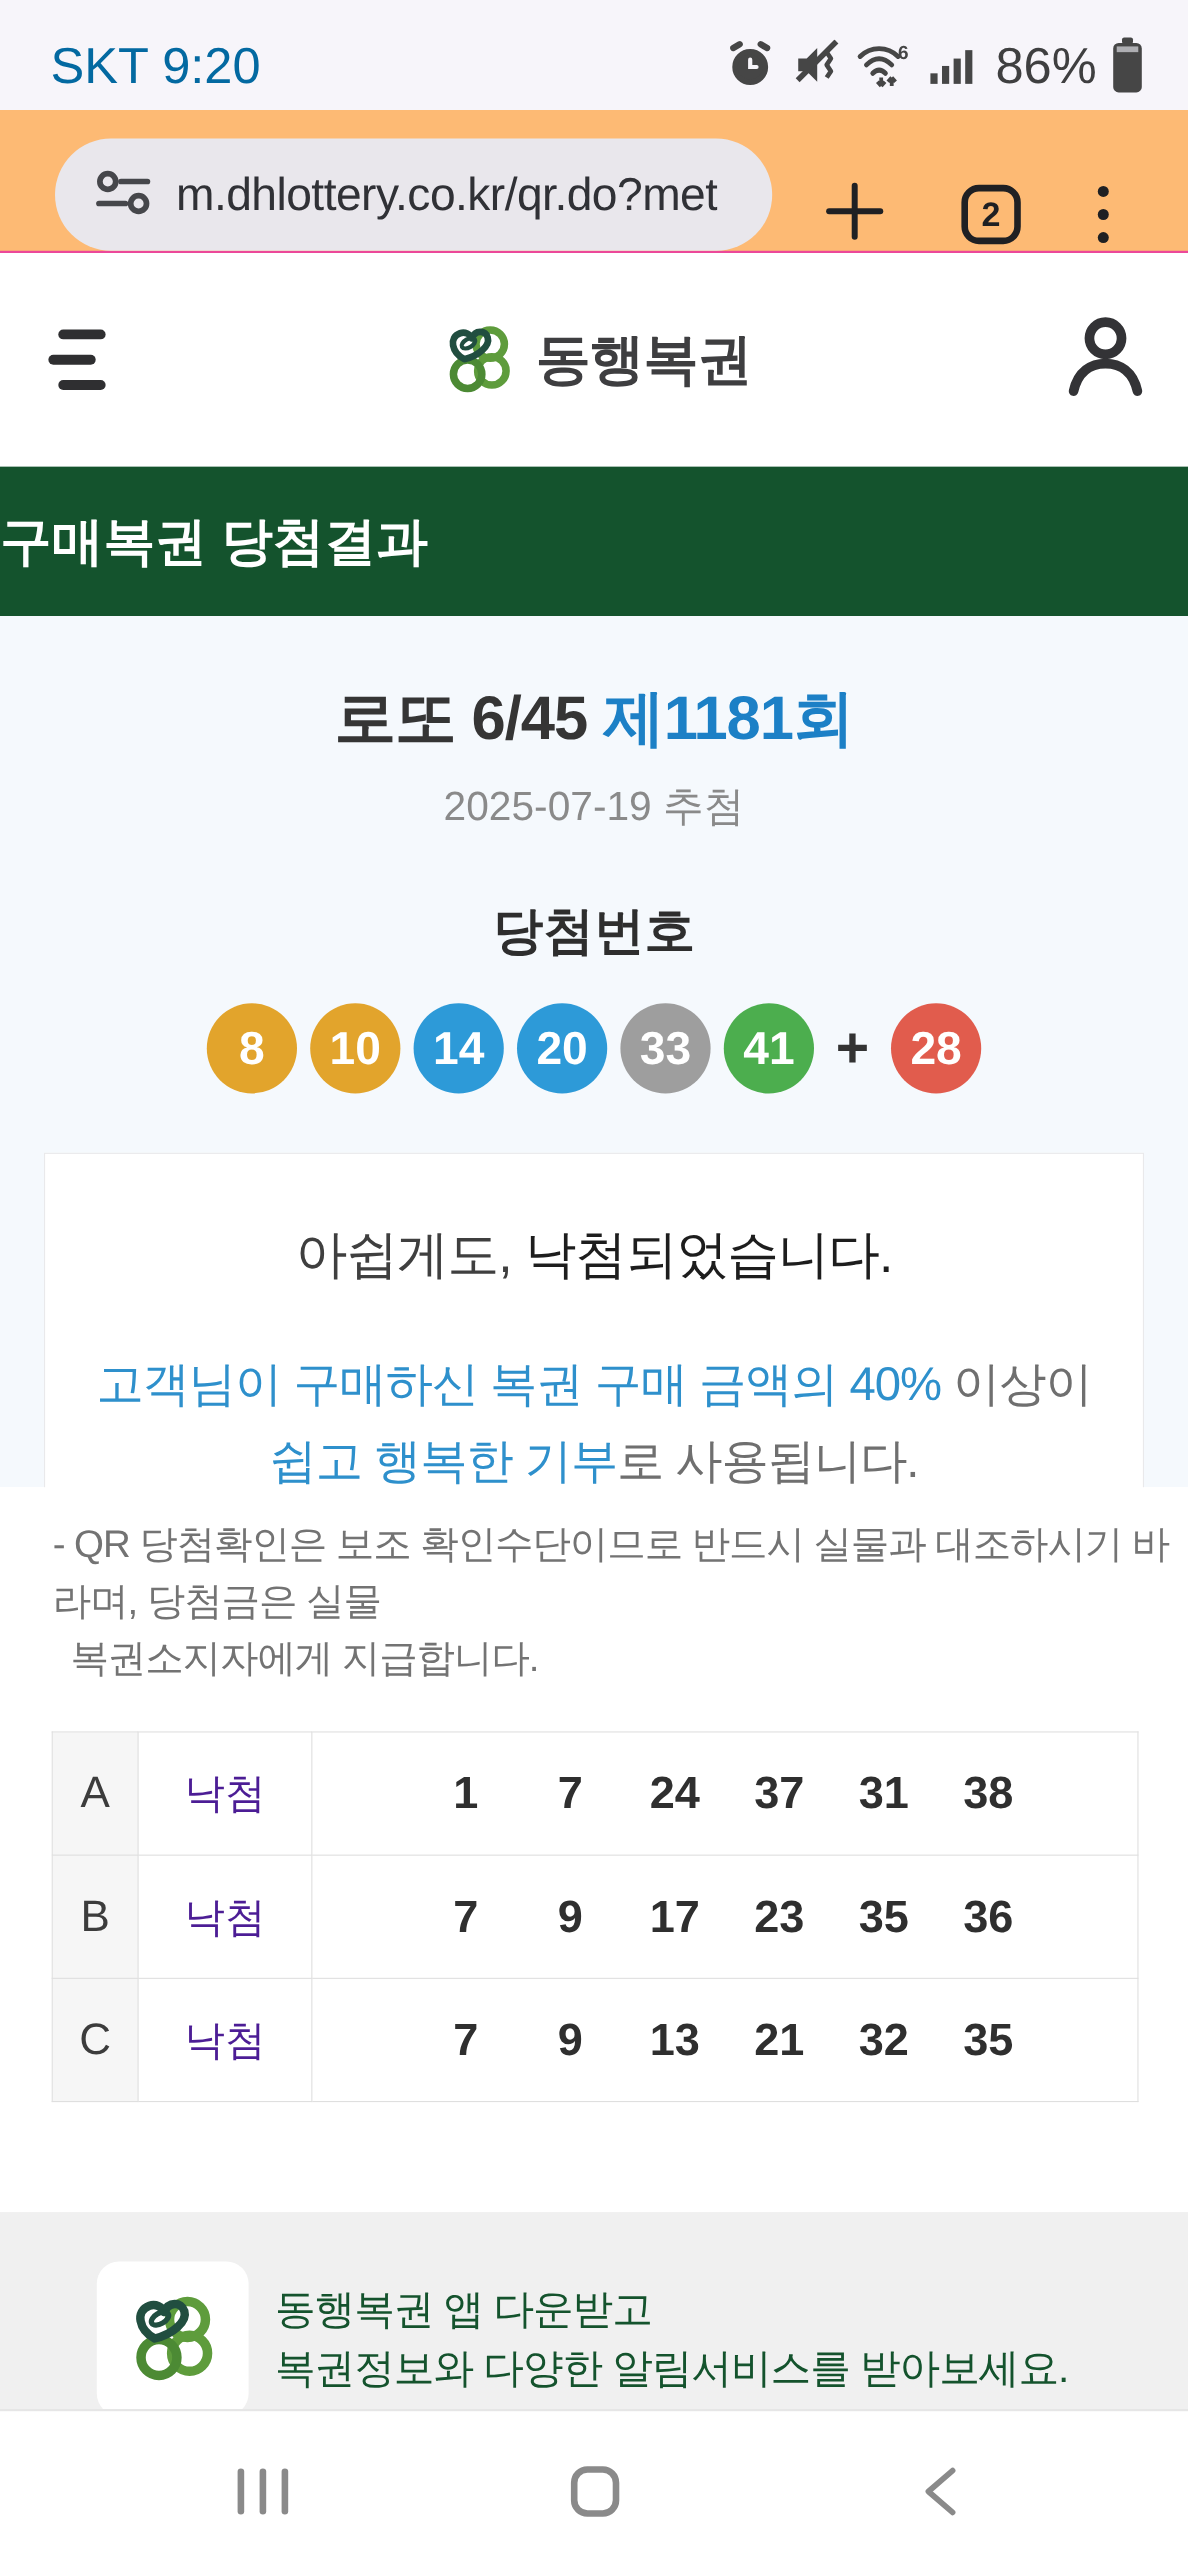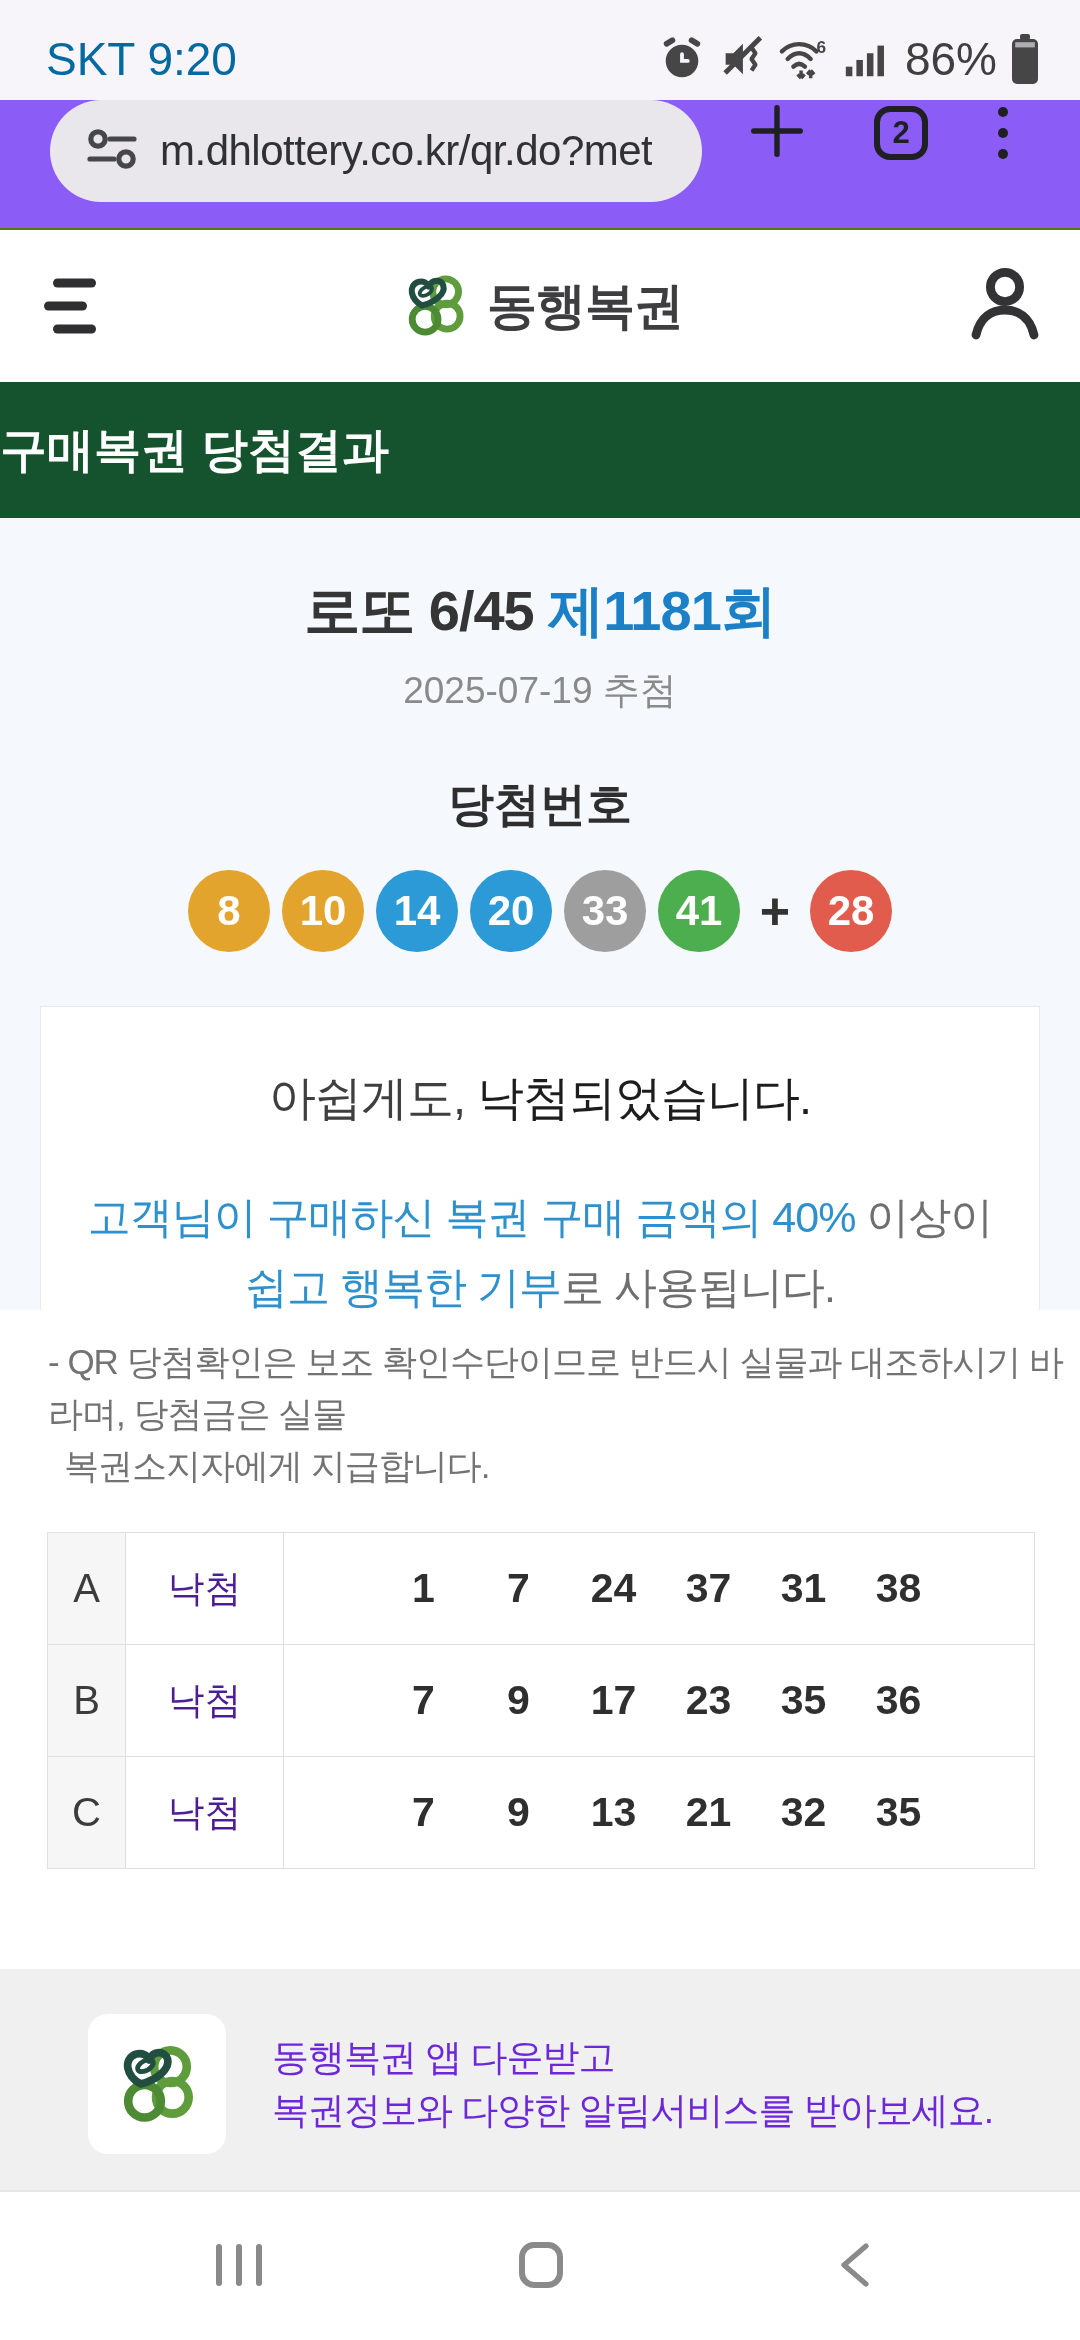--- a/index.html
+++ b/index.html
@@ -16,23 +16,23 @@
     display:flex; align-items:center; justify-content:space-between;
     padding:18px 40px 0 46px;
   }
   .status-left { font-size:46px; color:#0369a1; letter-spacing:0; }
   .status-right { display:flex; align-items:center; gap:13px; color:#464646; }
   .status-right svg { display:block; }
   .battery-text { font-size:46px; color:#3F3F40; margin-left:4px; }
 
   
   .url-bar {
-    height:130px; background:#8b5cf6; position:relative;
-    display:flex; align-items:flex-start;
-    border-bottom:2px solid #4d7c0f;
+    height:130px; background:#fdba74; position:relative;
+    display:flex; align-items:flex-end;
+    border-bottom:2px solid #ec4899;
   }
   .url-pill {
     margin-left:50px; width:652px; height:102px; border-radius:51px;
     background:#E9E7EC; display:flex; align-items:center; padding:0 28px 0 36px;
     overflow:hidden;
   }
   .url-text {
     font-size:42px; color:#303136; white-space:nowrap; overflow:hidden;
     margin-left:22px; letter-spacing:-0.5px;
   }
@@ -40,21 +40,21 @@
   .tab-counter {
     width:54px; height:54px; border:6px solid #1F2023; border-radius:16px;
     display:flex; align-items:center; justify-content:center;
     font-size:31px; font-weight:bold; color:#1F2023;
   }
   .kebab { display:flex; flex-direction:column; gap:11px; padding:4px; }
   .kebab i { width:10px; height:10px; border-radius:50%; background:#1F2023; }
 
   
   .site-header {
-    height:152px; background:#ffffff; position:relative;
+    height:194px; background:#ffffff; position:relative;
     display:flex; align-items:center; justify-content:center;
   }
   .hamburger { position:absolute; left:44px; top:50%; transform:translateY(-50%);
     display:flex; flex-direction:column; gap:14px; width:52px; }
   .hamburger i { height:9px; border-radius:5px; background:#2F2F31; display:block; }
   .hamburger i:nth-child(1){ width:43px; margin-left:9px; }
   .hamburger i:nth-child(2){ width:43px; margin-left:0; }
   .hamburger i:nth-child(3){ width:43px; margin-left:9px; }
   .brand { display:flex; align-items:center; gap:14px; }
   .brand-text { font-size:50px; font-weight:bold; color:#3E3E40; letter-spacing:-1px; }
@@ -112,21 +112,21 @@
 
   
   .app-band {
     margin-top:100px; height:230px; background:#F0F0F0;
     display:flex; align-items:center; padding-left:88px;
   }
   .app-tile {
     width:138px; height:140px; background:#ffffff; border-radius:20px;
     display:flex; align-items:center; justify-content:center;
   }
-  .app-text { margin-left:46px; font-size:37px; color:#6d28d9; line-height:53px; letter-spacing:-1px; }
+  .app-text { margin-left:24px; font-size:37px; color:#14532d; line-height:53px; letter-spacing:-1px; }
 
   
   .nav-bar {
     position:absolute; left:0; right:0; bottom:0; height:150px; background:#ffffff;
     border-top:2px solid #E6E6E6;
   }
   .nav-recents { position:absolute; left:216px; top:52px; display:flex; gap:14px; }
   .nav-recents i { width:6px; height:42px; background:#8A8A8A; border-radius:3px; }
   .nav-home {
     position:absolute; left:519px; top:50px; width:44px; height:46px;

